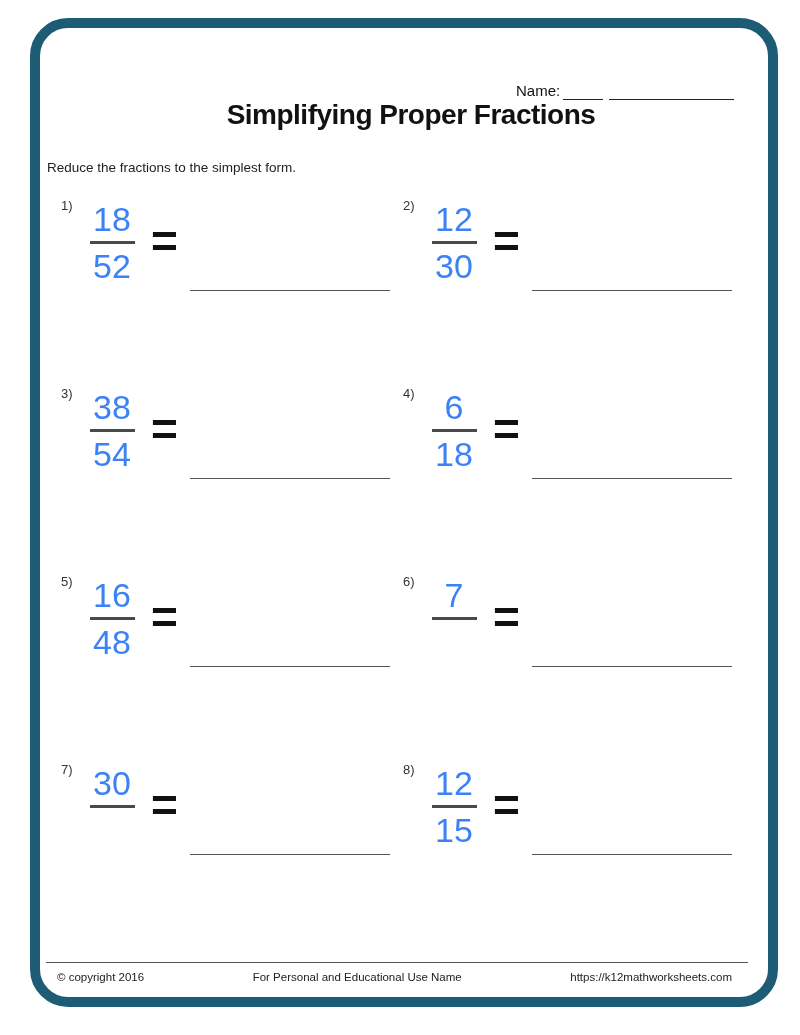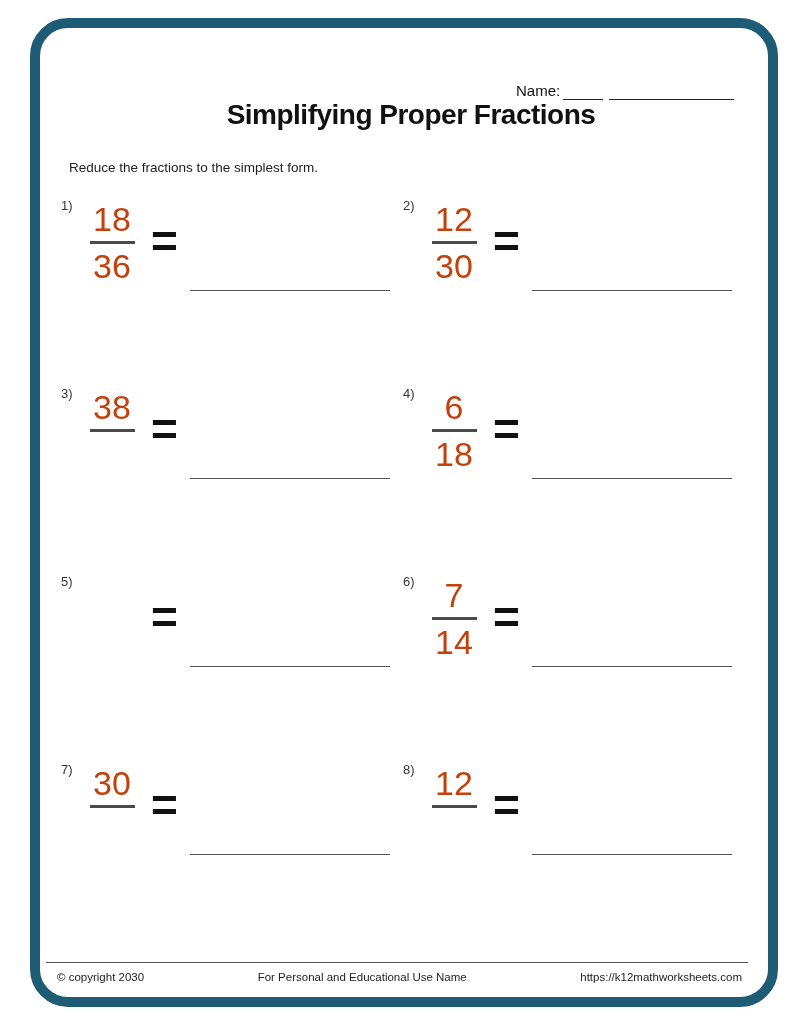--- a/index.html
+++ b/index.html
@@ -28,40 +28,40 @@
   .name-seg1 { width:40px; height:18px; border-bottom:1.4px solid #222; margin-left:3px; }
   .name-seg2 { width:125px; height:18px; border-bottom:1.4px solid #222; margin-left:6px; }
   
   .title {
     position:absolute; left:15px; top:99px; width:792px;
     text-align:center;
     font-size:28px; font-weight:700; letter-spacing:-0.5px;
     color:#111;
   }
   .instructions {
-    position:absolute; left:69px; top:160px;
+    position:absolute; left:47px; top:160px;
     font-size:13.5px; color:#222;
   }
   
   .problem { position:absolute; width:340px; height:102px; }
   .p1 { left:55px;  top:196px; }
   .p2 { left:397px; top:196px; }
   .p3 { left:55px;  top:384px; }
   .p4 { left:397px; top:384px; }
   .p5 { left:55px;  top:572px; }
   .p6 { left:397px; top:572px; }
   .p7 { left:55px;  top:760px; }
   .p8 { left:397px; top:760px; }
   .p-num {
     position:absolute; left:6px; top:2px;
     font-size:13px; color:#333;
   }
   .fraction {
     position:absolute; left:12px; top:2px; width:90px;
-    text-align:center; color:#c2410c;
+    text-align:center; color:#3b82f6;
   }
   .numerator, .denominator { font-size:34px; line-height:42px; }
   .frac-bar {
     width:45px; height:2.5px; background:#4a4a4a;
     margin:1px auto;
   }
   .equals {
     position:absolute; left:96px; top:22px;
     font-size:46px; line-height:46px; font-weight:700; color:#111;
   }
@@ -74,21 +74,21 @@
   .footer-divider {
     position:absolute; left:46px; top:962px; width:702px;
     border-top:1.6px solid #555;
   }
   .footer {
     position:absolute; left:46px; top:969px; width:702px;
     display:flex; justify-content:space-between; align-items:center;
     font-size:11.5px; color:#222; line-height:16px;
   }
   .footer .copyright { margin-left:11px; }
-  .footer .url { margin-right:6px; color:#222; text-decoration:none; }
+  .footer .url { margin-right:16px; color:#222; text-decoration:none; }
 </style>
 </head>
 <body>
 
 <div class="frame" style="border-color: rgb(30, 92, 117);"></div>
 
 <div class="name-row">
   <span class="label">Name:</span>
   <span class="name-seg1"></span>
   <span class="name-seg2"></span>
@@ -96,21 +96,21 @@
 
 <div class="title">Simplifying Proper Fractions</div>
 
 <div class="instructions">Reduce the fractions to the simplest form.</div>
 
 <div class="problem p1">
   <span class="p-num">1)</span>
   <div class="fraction">
     <div class="numerator">18</div>
     <div class="frac-bar"></div>
-    <div class="denominator">36</div>
+    <div class="denominator">52</div>
   </div>
   <div class="equals">=</div>
   <div class="answer-line"></div>
 </div>
 
 <div class="problem p2">
   <span class="p-num">2)</span>
   <div class="fraction">
     <div class="numerator">12</div>
     <div class="frac-bar"></div>
@@ -118,71 +118,77 @@
   </div>
   <div class="equals">=</div>
   <div class="answer-line"></div>
 </div>
 
 <div class="problem p3">
   <span class="p-num">3)</span>
   <div class="fraction">
     <div class="numerator">38</div>
     <div class="frac-bar"></div>
+    <div class="denominator">54</div>
   </div>
   <div class="equals">=</div>
   <div class="answer-line"></div>
 </div>
 
 <div class="problem p4">
   <span class="p-num">4)</span>
   <div class="fraction">
     <div class="numerator">6</div>
     <div class="frac-bar"></div>
     <div class="denominator">18</div>
   </div>
   <div class="equals">=</div>
   <div class="answer-line"></div>
 </div>
 
 <div class="problem p5">
   <span class="p-num">5)</span>
+  <div class="fraction">
+    <div class="numerator">16</div>
+    <div class="frac-bar"></div>
+    <div class="denominator">48</div>
+  </div>
   <div class="equals">=</div>
   <div class="answer-line"></div>
 </div>
 
 <div class="problem p6">
   <span class="p-num">6)</span>
   <div class="fraction">
     <div class="numerator">7</div>
     <div class="frac-bar"></div>
-    <div class="denominator">14</div>
   </div>
   <div class="equals">=</div>
   <div class="answer-line"></div>
 </div>
 
 <div class="problem p7">
   <span class="p-num">7)</span>
   <div class="fraction">
     <div class="numerator">30</div>
     <div class="frac-bar"></div>
   </div>
   <div class="equals">=</div>
   <div class="answer-line"></div>
 </div>
 
 <div class="problem p8">
   <span class="p-num">8)</span>
   <div class="fraction">
     <div class="numerator">12</div>
     <div class="frac-bar"></div>
+    <div class="denominator">15</div>
   </div>
   <div class="equals">=</div>
   <div class="answer-line"></div>
 </div>
 
 <div class="footer-divider"></div>
 <div class="footer">
-  <span class="copyright">© copyright 2030</span>
+  <span class="copyright">© copyright 2016</span>
   <span class="usage">For Personal and Educational Use Name</span>
   <span class="url">https://k12mathworksheets.com</span>
 </div>
 
 </body></html>

